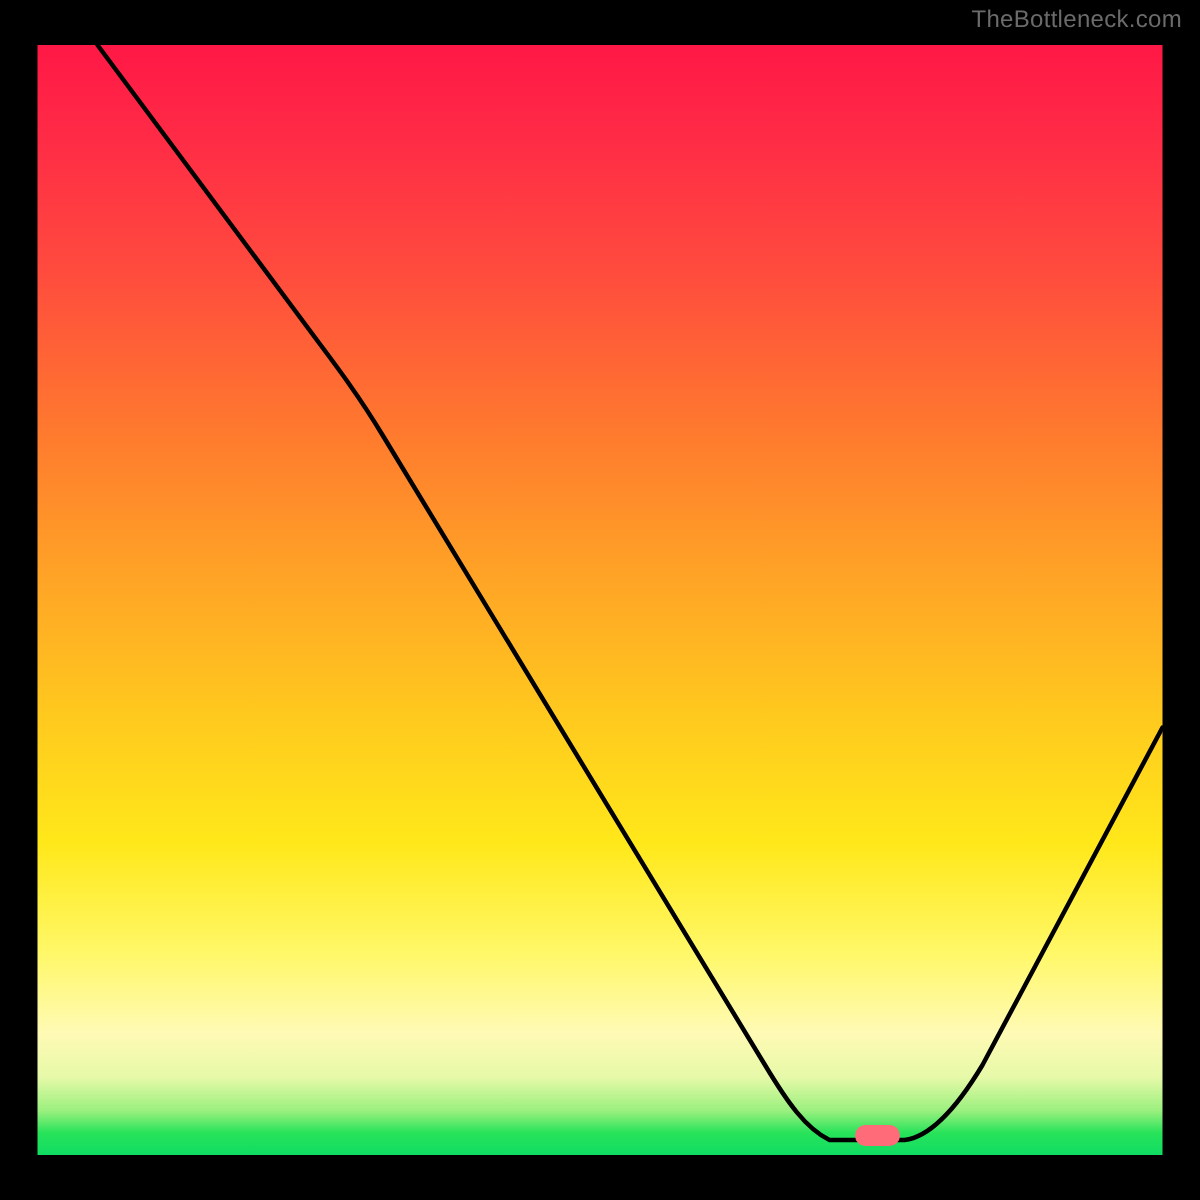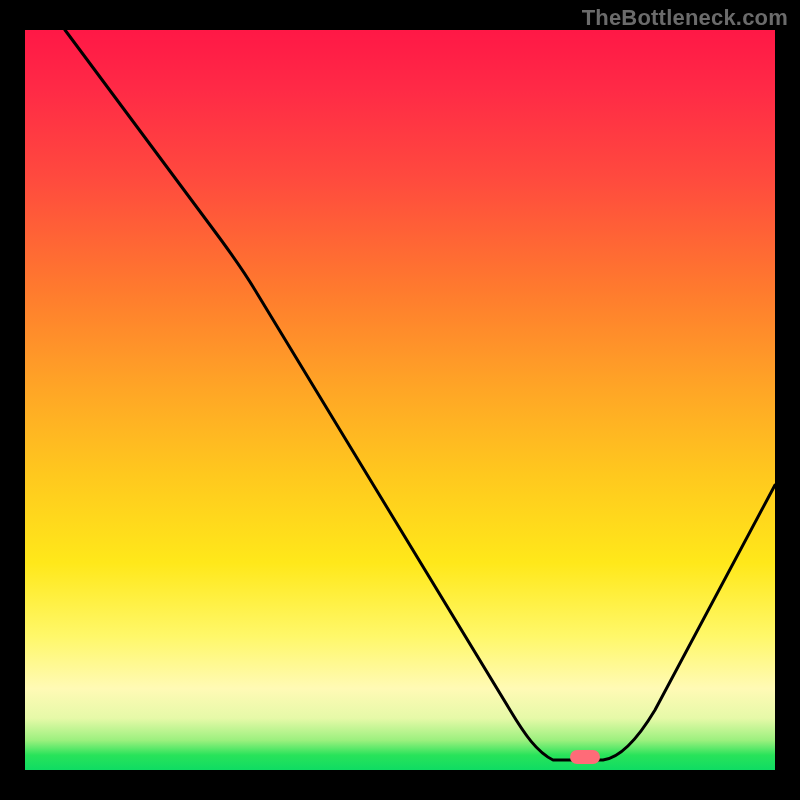--- a/index.html
+++ b/index.html
@@ -3,22 +3,22 @@
 <meta charset="utf-8">
 <style>
   * { margin: 0; padding: 0; box-sizing: border-box; }
   html, body { width: 800px; height: 800px; background: #000; overflow: hidden; }
   .frame { position: relative; width: 800px; height: 800px; background: #000; }
   .watermark {
     position: absolute;
     top: 5px;
     right: 12px;
     font-family: Arial, Helvetica, sans-serif;
-    font-size: 22px;
-    font-weight: 700;
+    font-size: 16px;
+    font-weight: 400;
     color: #6b6b6b;
     letter-spacing: 0.2px;
   }
   .plot-area {
     position: absolute;
     left: 25px;
     top: 30px;
     width: 750px;
     height: 740px;
     

